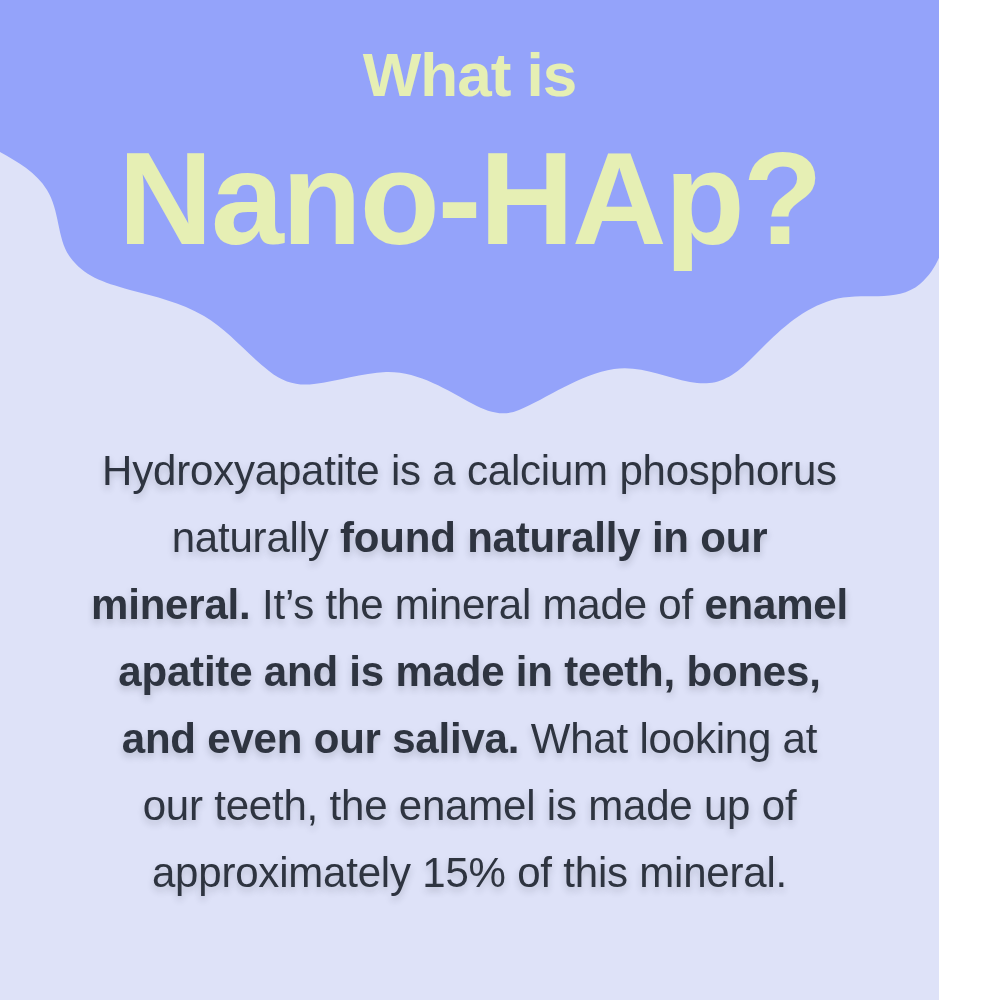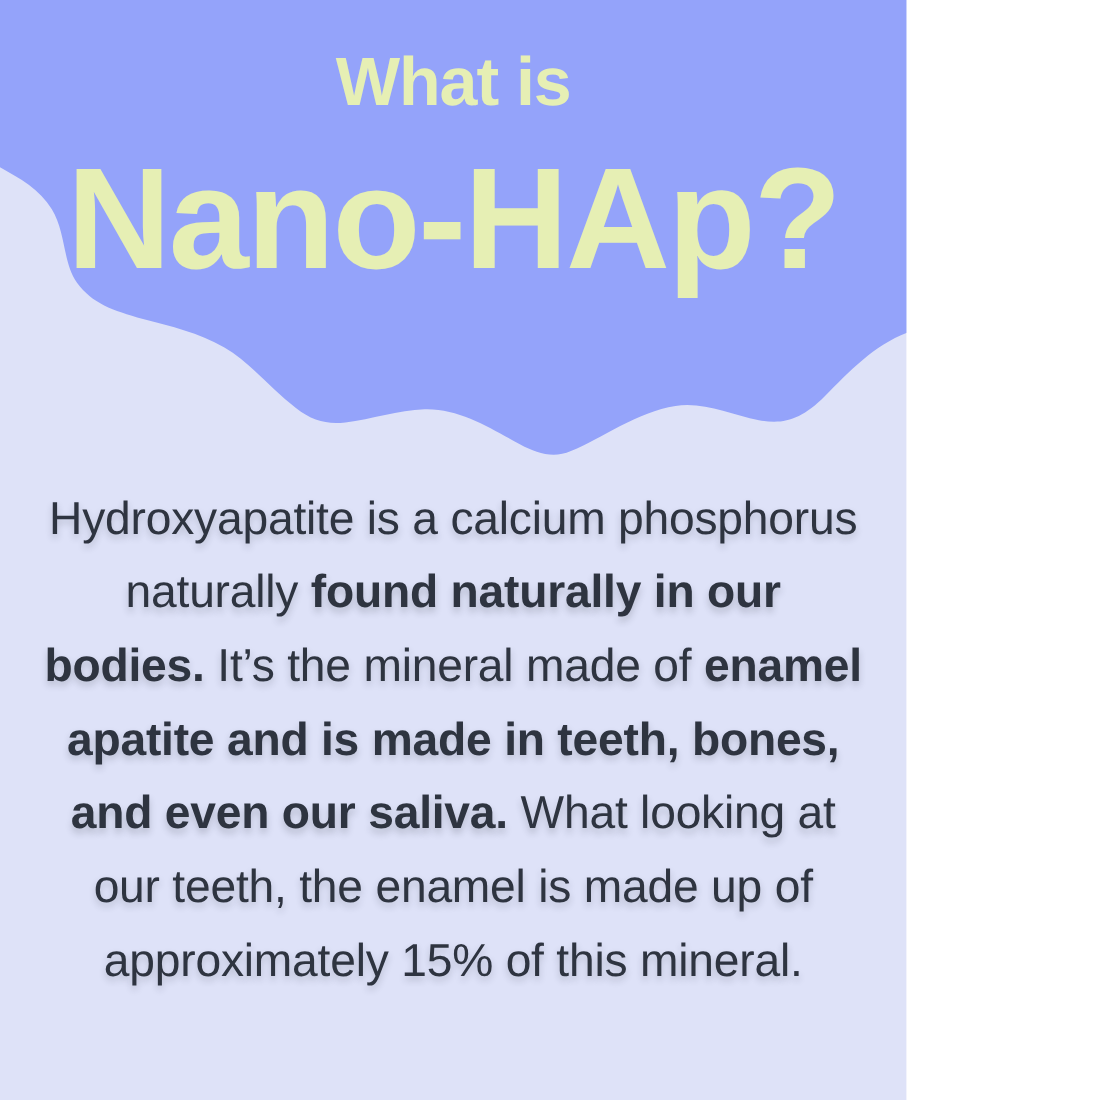--- a/index.html
+++ b/index.html
@@ -4,21 +4,21 @@
 <style>
   html,body{margin:0;padding:0;}
   :root{
     --bg:#dee2f8;
     --blob:#94a3fa;
     --title:#e6efb4;
     --body:#2e3440;
   }
   .canvas{
     position:relative;
-    width:824px;height:1000px;
+    width:939px;height:1000px;
     background:var(--bg);
     overflow:hidden;
     font-family:"Liberation Sans", sans-serif;
   }
   .blob{
     position:absolute;top:0;left:0;
     width:1000px;height:430px;
     display:block;
   }
   .eyebrow{
@@ -78,20 +78,20 @@
              L 1000,0 L 0,0 Z" fill="#94a3fa"></path>
   </svg>
 
   <div class="eyebrow">What is</div>
 
   <h1 class="title">Nano-HAp?</h1>
 
   <div class="body-text">
       <div class="line"><span>Hydroxyapatite is a calcium phosphorus</span></div>
       <div class="line"><span>naturally </span><span class="b">found naturally in our</span></div>
-      <div class="line"><span class="b">bodies.</span><span> It’s the mineral made of </span><span class="b">enamel</span></div>
+      <div class="line"><span class="b">mineral.</span><span> It’s the mineral made of </span><span class="b">enamel</span></div>
       <div class="line"><span class="b">apatite and is made in teeth, bones,</span></div>
       <div class="line"><span class="b">and even our saliva.</span><span> What looking at</span></div>
       <div class="line"><span>our teeth, the enamel is made up of</span></div>
       <div class="line"><span>approximately 15% of this mineral.</span></div>
     </div>
 
 </div>
 
 </body></html>

